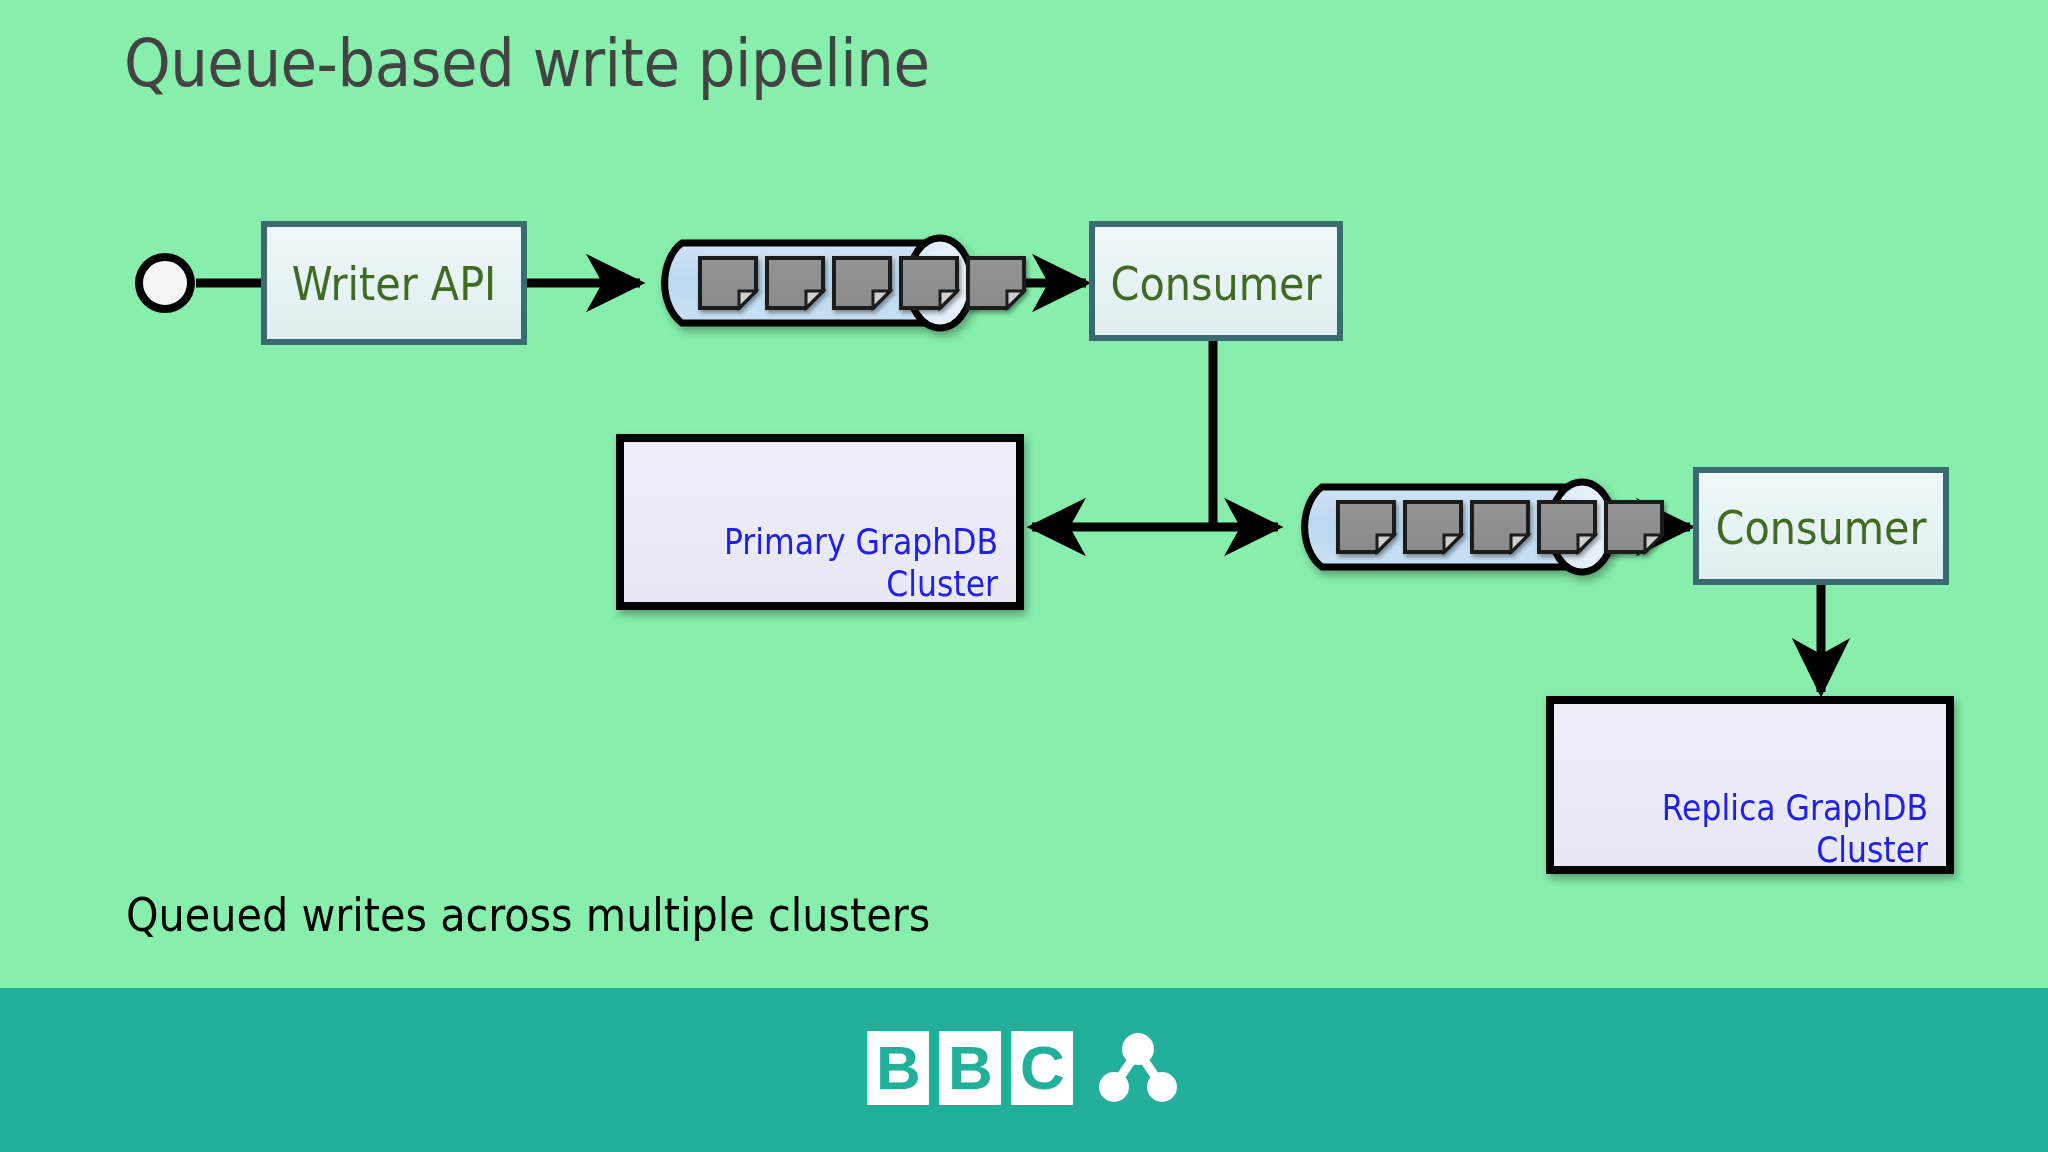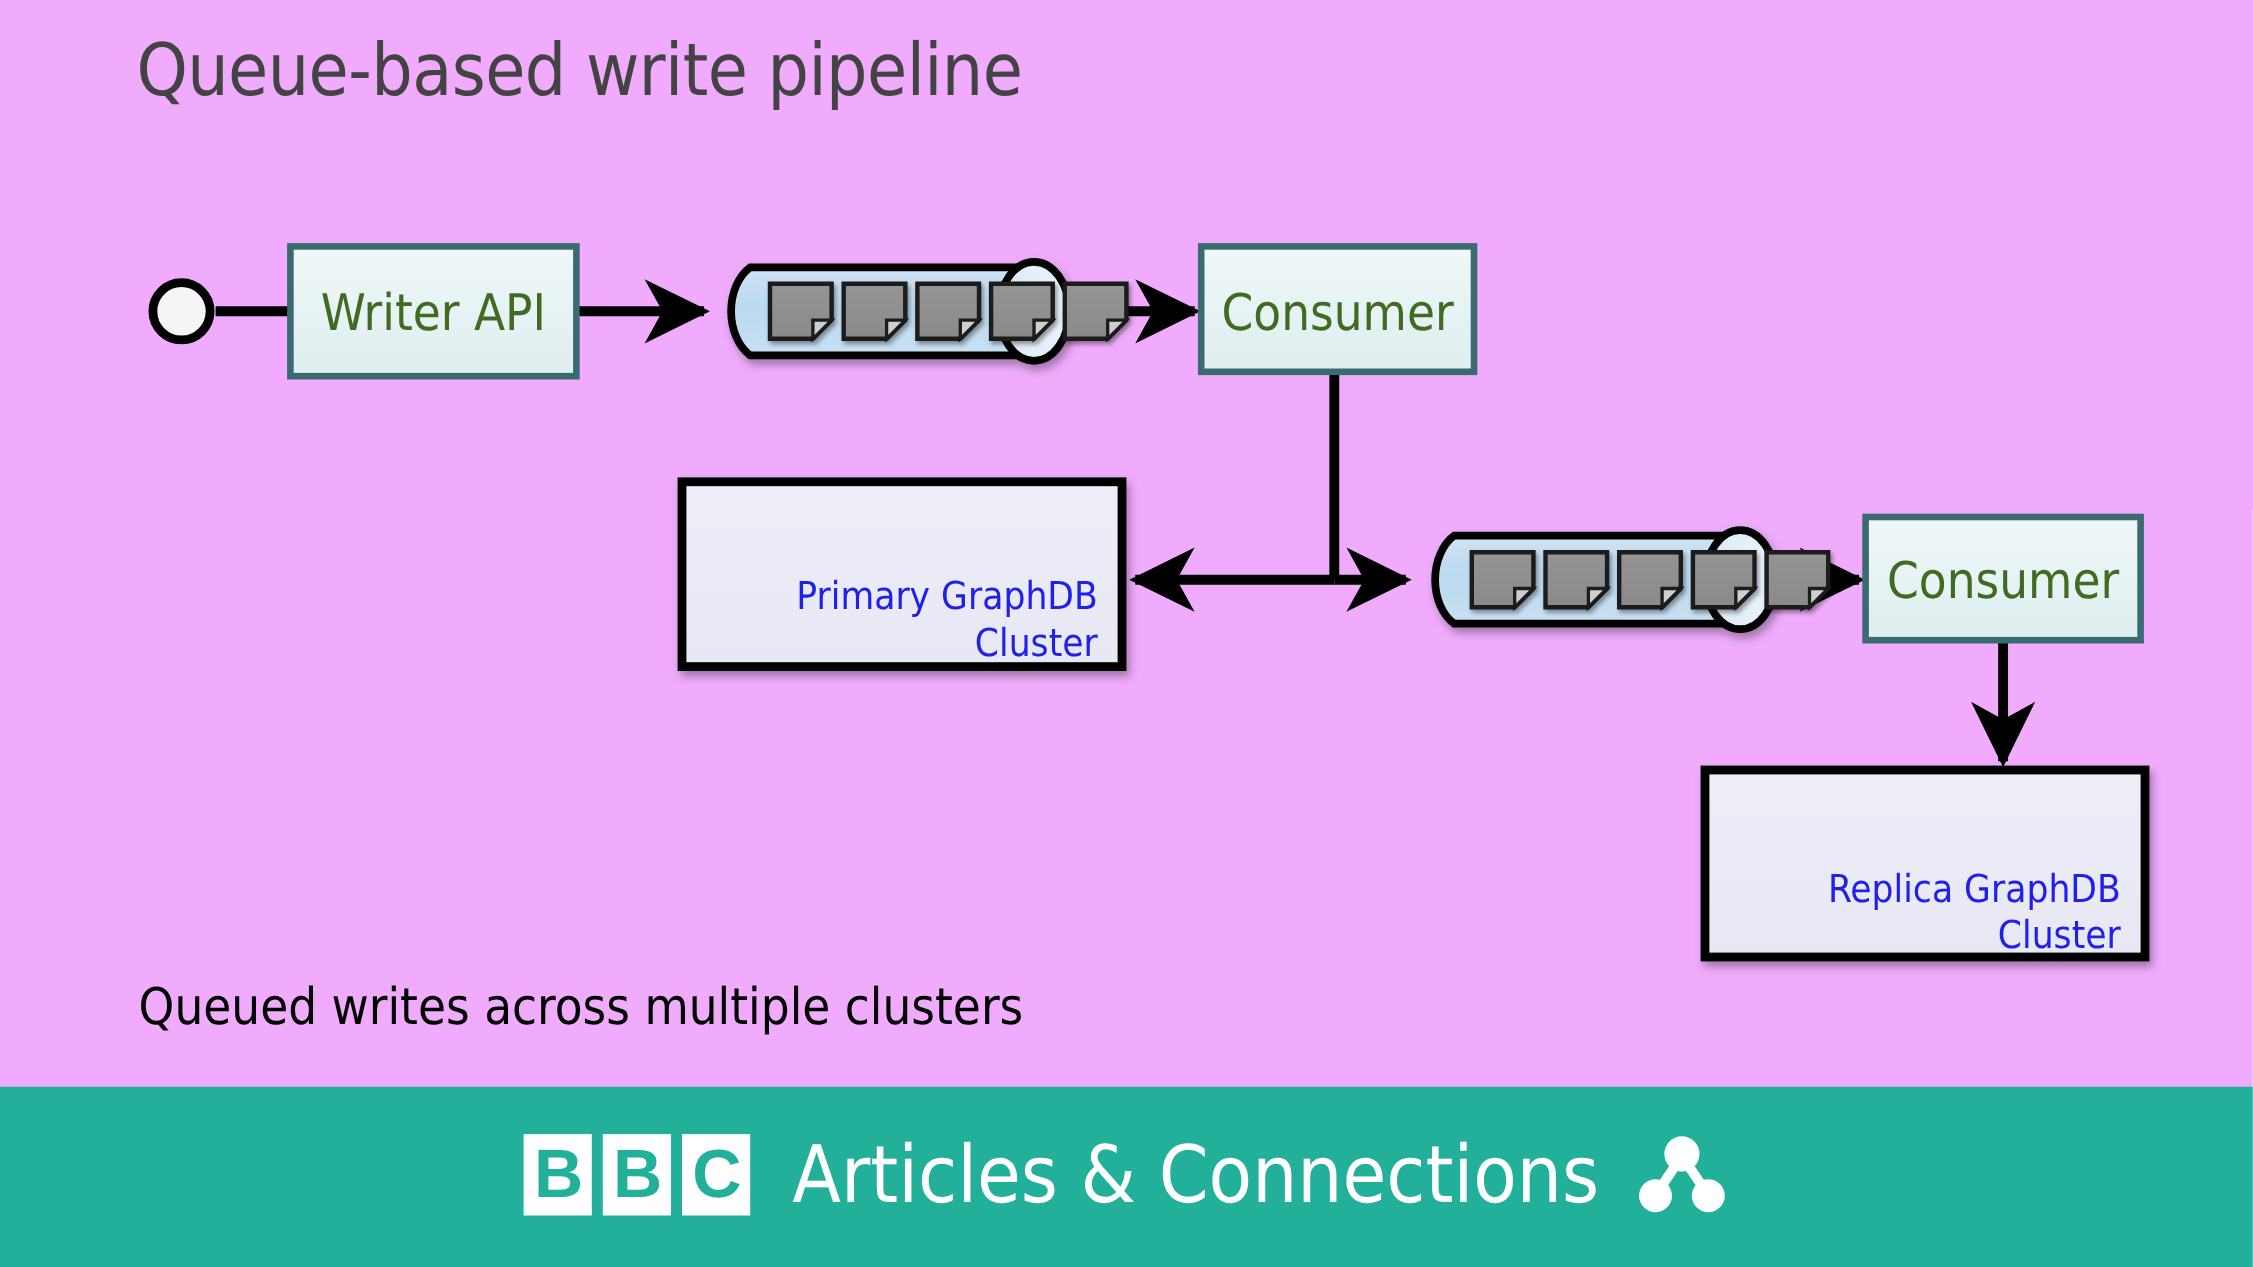--- a/index.html
+++ b/index.html
@@ -11,21 +11,21 @@
     width: 2048px;
     height: 1152px;
     position: relative;
     overflow: hidden;
     font-family: "DejaVu Sans Condensed", "Liberation Sans Narrow", "Liberation Sans", sans-serif;
   }
 
   #slide {
     position: absolute;
     inset: 0;
-    background: #f0abfc;
+    background: #86efac;
   }
 
   
   .slide-title {
     position: absolute;
     left: 124px;
     top: 28px;
     font-size: 66px;
     line-height: 1.1;
     color: #434343;
@@ -266,21 +266,20 @@
 
   <div class="slide-caption">Queued writes across multiple clusters</div>
 
   <div class="footer-bar">
     <div class="footer-inner">
       <div class="bbc-logo">
         <div class="bbc-box">B</div>
         <div class="bbc-box">B</div>
         <div class="bbc-box">C</div>
       </div>
-      <div class="footer-text">Articles &amp; Connections</div>
       <svg class="footer-graph-icon" viewBox="0 0 86 78">
         <line x1="43" y1="22" x2="20" y2="56" stroke="#ffffff" stroke-width="9" stroke-linecap="round"></line>
         <line x1="43" y1="22" x2="66" y2="56" stroke="#ffffff" stroke-width="9" stroke-linecap="round"></line>
         <circle cx="43" cy="20" r="16" fill="#ffffff"></circle>
         <circle cx="19" cy="58" r="15" fill="#ffffff"></circle>
         <circle cx="67" cy="58" r="15" fill="#ffffff"></circle>
       </svg>
     </div>
   </div>
 

